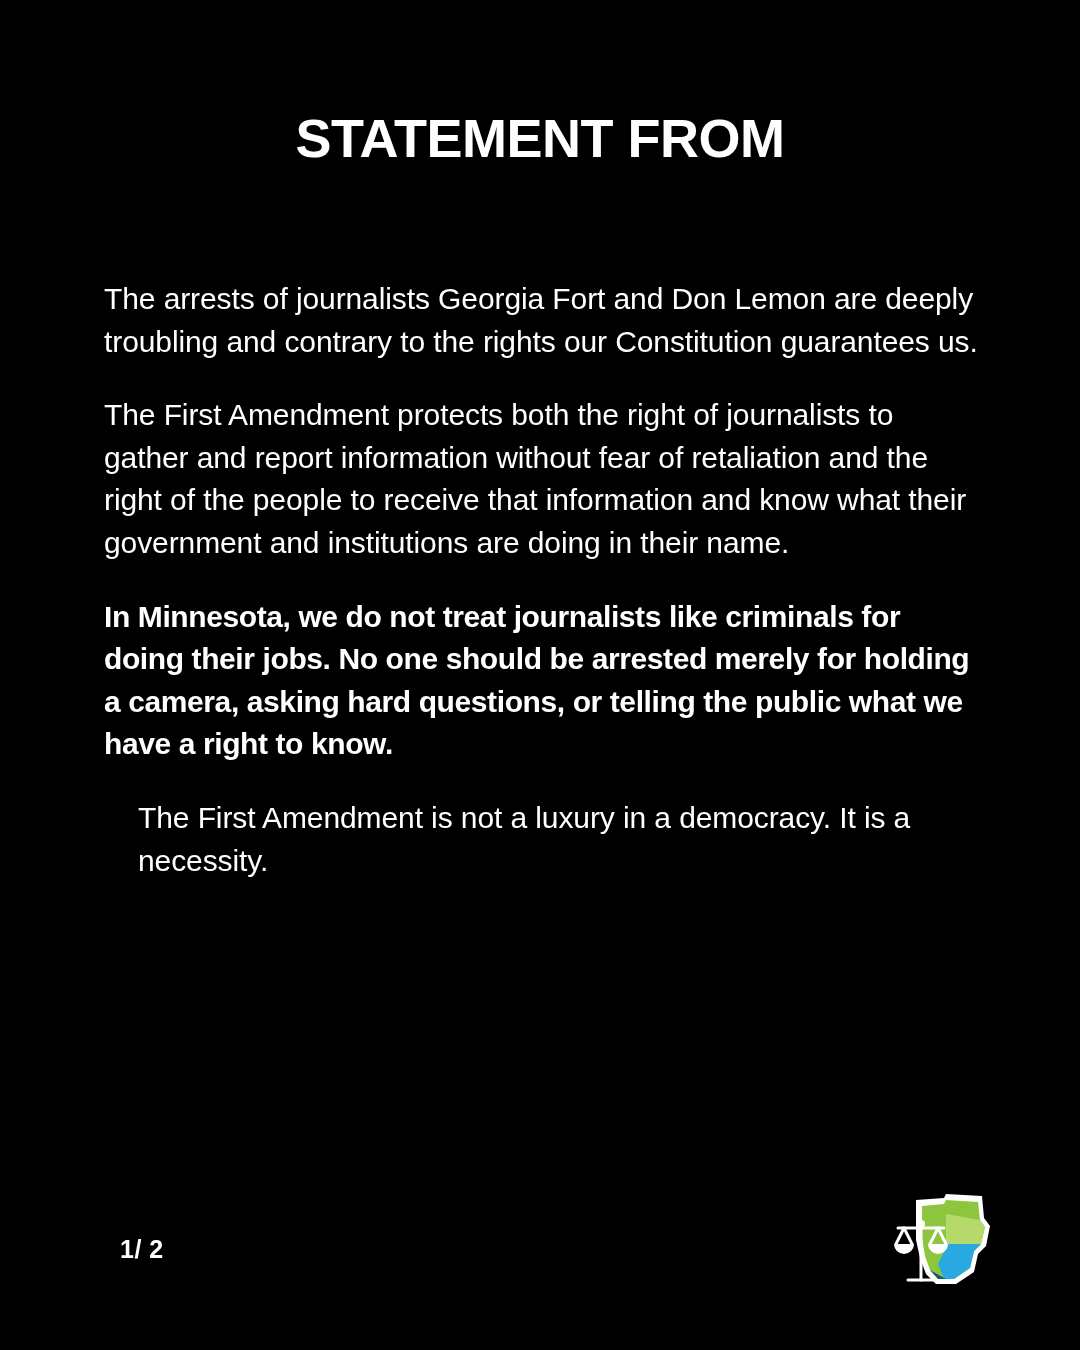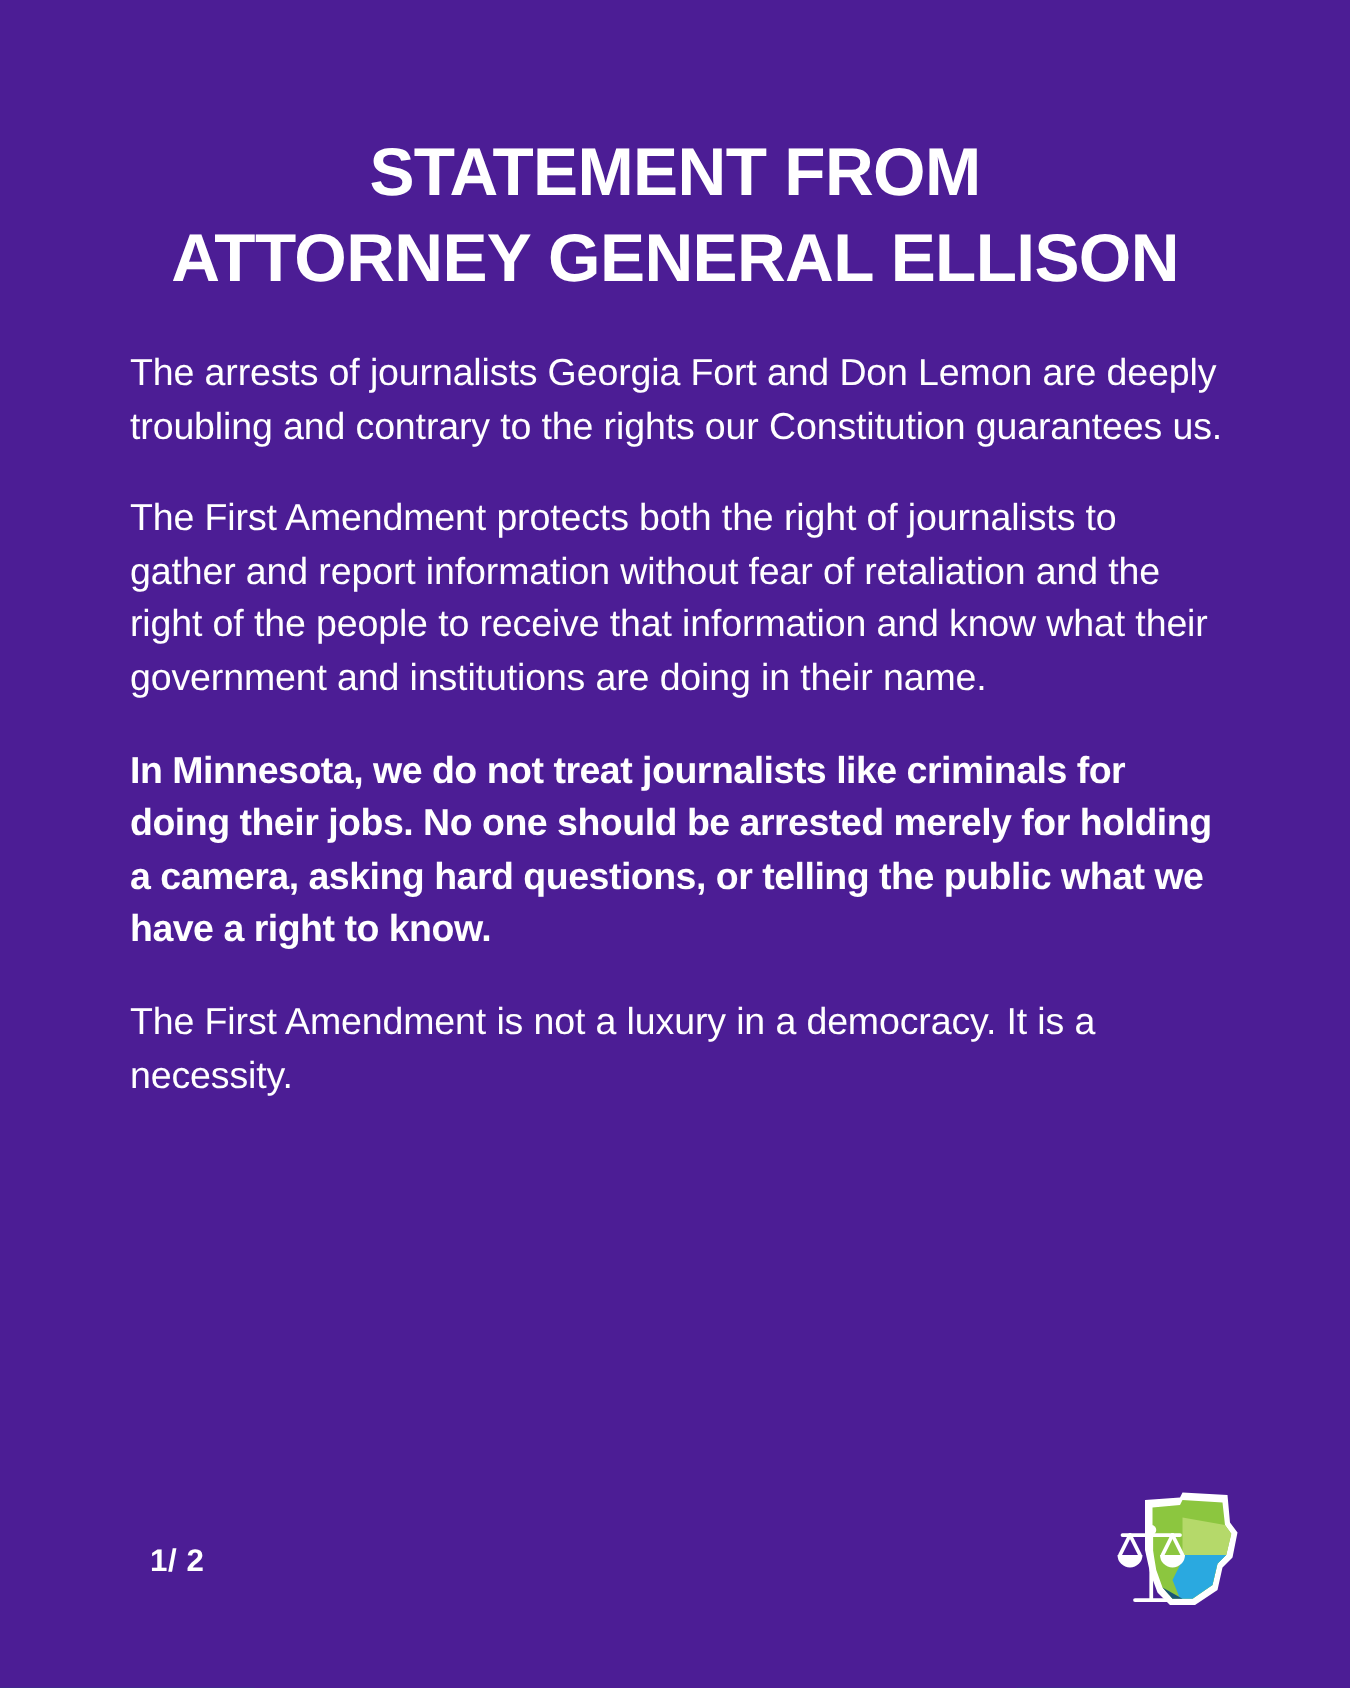--- a/index.html
+++ b/index.html
@@ -10,21 +10,21 @@
     width: 1080px;
     height: 1350px;
     background: #1a5678;
     font-family: "Liberation Sans", sans-serif;
     overflow: hidden;
   }
   .card {
     position: relative;
     width: 1080px;
     height: 1350px;
-    background: #4c1d95;
+    background: #000000;
     box-sizing: border-box;
   }
   .headline {
     position: absolute;
     top: 104px;
     left: 60px;
     width: 960px;
     text-align: center;
     color: #ffffff;
     font-weight: bold;
@@ -48,20 +48,21 @@
     line-height: 1.42;
     margin: 0 0 31px 0;
     letter-spacing: -0.1px;
   }
   .para.bold {
     font-weight: bold;
     letter-spacing: -0.4px;
   }
   .para.last {
     margin-bottom: 0;
+    margin-left: 34px;
   }
   .page-number {
     position: absolute;
     left: 120px;
     bottom: 86px;
     color: #ffffff;
     font-weight: bold;
     font-size: 25px;
     letter-spacing: 0.5px;
   }
@@ -73,21 +74,20 @@
     height: 110px;
   }
 </style>
 </head>
 <body>
 
 <div class="card">
 
   <div class="headline">
     <span class="line">STATEMENT FROM</span>
-    <span class="line">ATTORNEY GENERAL ELLISON</span>
   </div>
 
   <div class="body-block">
     <p class="para">The arrests of journalists Georgia Fort and Don Lemon are deeply troubling and contrary to the rights our Constitution guarantees us.</p>
     <p class="para">The First Amendment protects both the right of journalists to gather and report information without fear of retaliation and the right of the people to receive that information and know what their government and institutions are doing in their name.</p>
     <p class="para bold">In Minnesota, we do not treat journalists like criminals for doing their jobs. No one should be arrested merely for holding a camera, asking hard questions, or telling the public what we have a right to know.</p>
     <p class="para last">The First Amendment is not a luxury in a democracy. It is a necessity.</p>
   </div>
 
   <div class="page-number">1/ 2</div>

